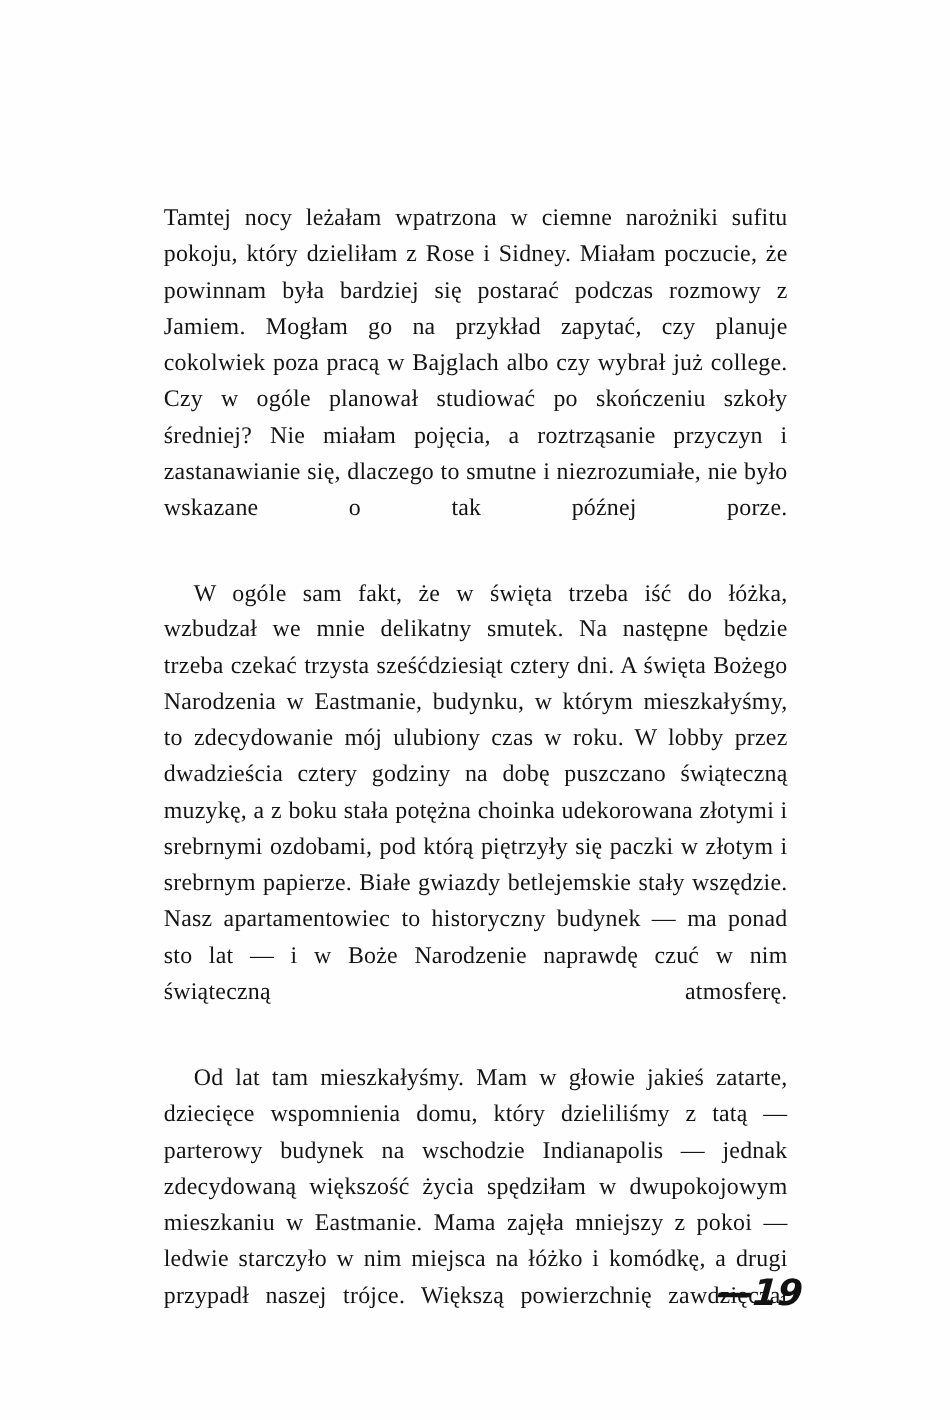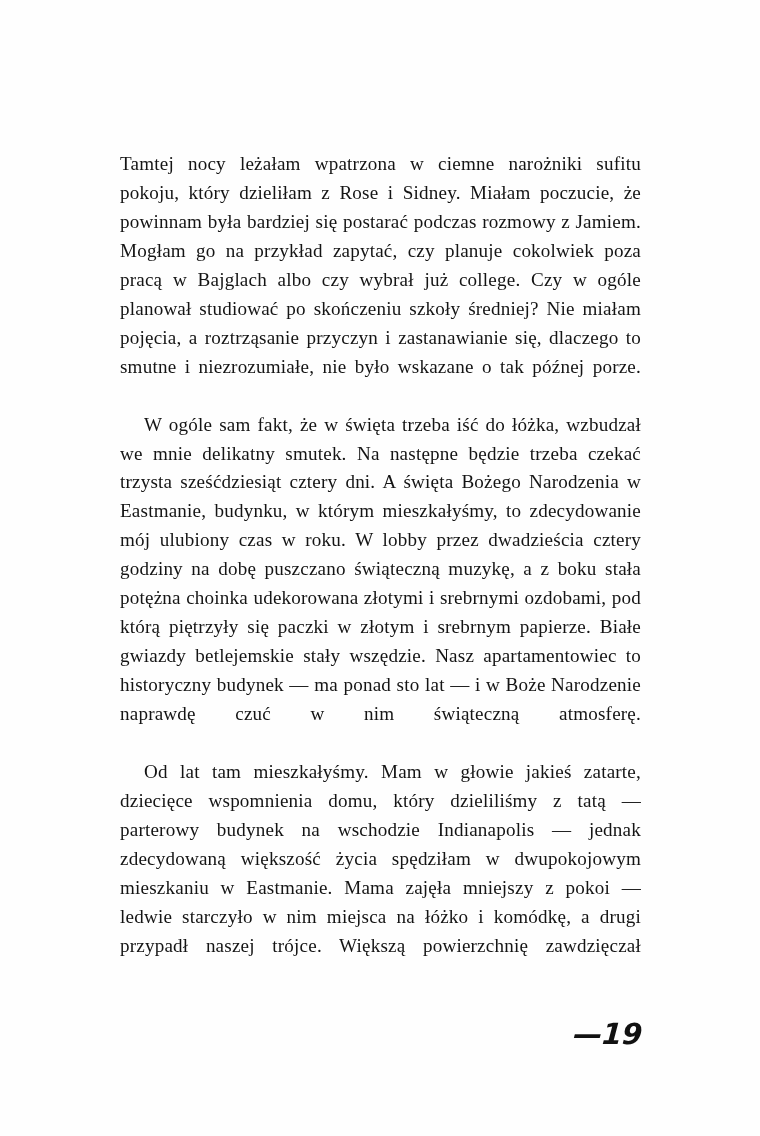--- a/index.html
+++ b/index.html
@@ -23,21 +23,21 @@
 
   
   .text-column {
     position: absolute;
     left: 120px;
     top: 150px;
     width: 521px;
   }
 
   .para {
-    margin: 0;
+    margin: 11px;
     padding: 0;
     font-size: 19.1px;
     line-height: 28.95px;
     text-align: justify;
     text-justify: inter-word;
     letter-spacing: 0.01em;
     word-spacing: 0.005em;
     hyphens: none;
     color: #141414;
   }

